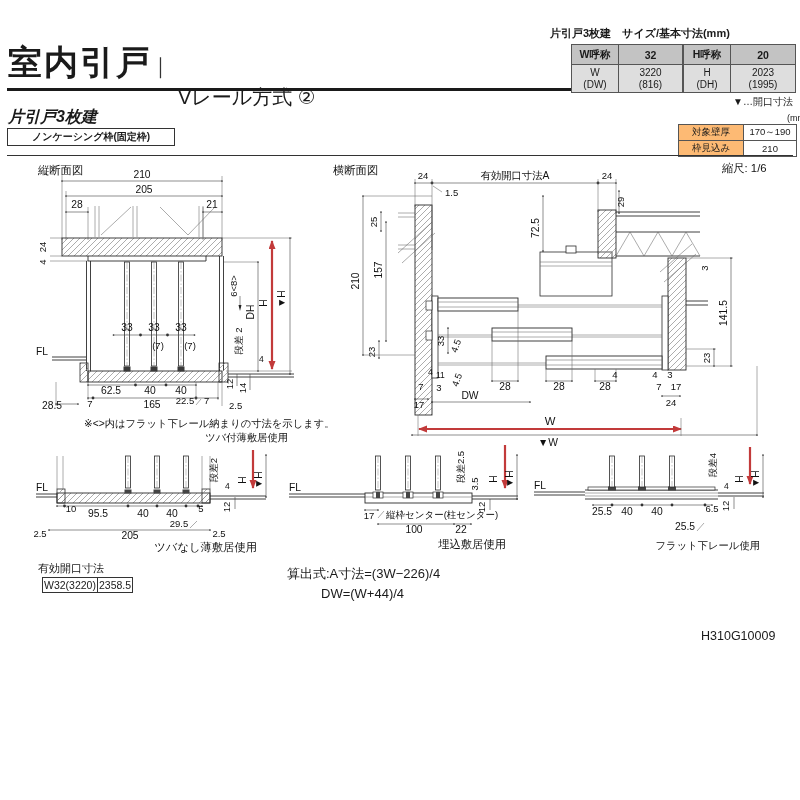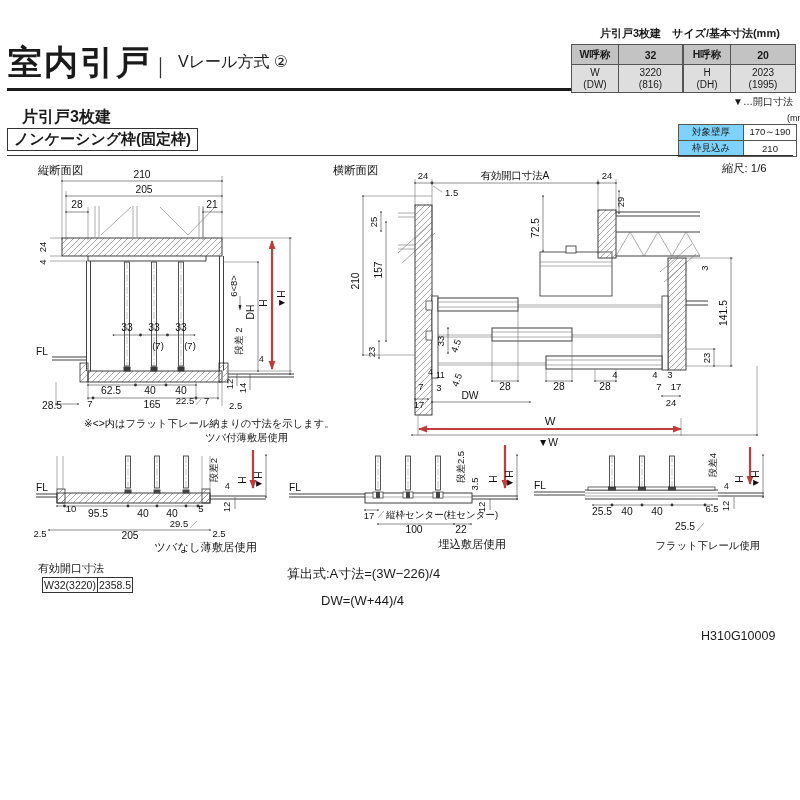--- a/index.html
+++ b/index.html
@@ -1,34 +1,34 @@
 <!DOCTYPE html>
 <html><head>
 <meta charset="utf-8">
 <style>
   html,body{margin:0;padding:0;background:#fff;}
   .page{position:relative;width:800px;height:800px;background:#fff;overflow:hidden;
         font-family:"Liberation Sans","DejaVu Sans",sans-serif;color:#1a1a1a;}
   .abs{position:absolute;}
   .title{font-size:34px;font-weight:bold;letter-spacing:2px;}
   .divider{font-size:21px;color:#333;}
-  .subtitle{font-size:16px;}
+  .subtitle{font-size:20px;margin-top:32px;}
   .rule-thick{background:#1a1a1a;height:3px;}
   .rule-thin{background:#333;height:1px;}
   .sec-head{font-size:16px;font-weight:bold;}
-  .frame-box{font-size:15px;font-weight:bold;border:1px solid #333;padding:1px 6px;}
+  .frame-box{font-size:10px;font-weight:bold;border:1px solid #333;padding:1px 24px;}
   .cap{font-size:11px;font-weight:bold;}
   .cap-n{font-size:11px;}
   table{border-collapse:collapse;}
   .sizetbl td{border:1px solid #555;text-align:center;vertical-align:middle;}
   .sizetbl .hd{background:#c3c3c3;font-weight:bold;font-size:10.5px;height:17px;}
   .sizetbl .dt{background:#dedede;font-size:10px;line-height:1.12;height:25px;}
   .pre{white-space:pre-line;}
   .walltbl td{border:1px solid #555;font-size:9.5px;text-align:center;height:11px;}
-  .walltbl .lh{background:#7dd3fc;}
+  .walltbl .lh{background:#fdba74;}
   .opentbl td{border:1px solid #333;font-size:10.5px;text-align:center;height:12px;}
   .legend{font-size:10px;}
   .mm{font-size:9px;}
   .formula{font-size:13px;line-height:1.5;}
   .docnum{font-size:12.5px;margin-top:44px;}
   svg text{font-family:"Liberation Sans","DejaVu Sans",sans-serif;fill:#111;}
   .t8{font-size:8.5px;} .t9{font-size:9.5px;} .t10{font-size:10.3px;} .t11{font-size:11.3px;}
   .ln{stroke:#2b2b2b;stroke-width:0.9;fill:none;}
   .lt{stroke:#666;stroke-width:0.55;fill:none;}
   .dm{stroke:#444;stroke-width:0.6;fill:none;}
@@ -38,21 +38,21 @@
 </head>
 <body>
 
 <div class="page">
 
   <div class="abs title" style="left:8px;top:40px;">室内引戸</div>
   <div class="abs divider" style="left:150px;top:52px;">｜</div>
   <div class="abs subtitle" style="left:178px;top:52px;">Vレール方式 ②</div>
   <div class="abs rule-thick" style="left:7px;top:88px;width:786px;"></div>
 
-  <div class="abs cap" style="left:600px;top:26px;">片引戸3枚建　サイズ/基本寸法(mm)</div>
+  <div class="abs cap" style="left:550px;top:26px;">片引戸3枚建　サイズ/基本寸法(mm)</div>
   <div class="abs" style="left:571px;top:44px;display:flex;">
     <table class="sizetbl">
       <tbody>
           <tr>
             <td class="hd" style="width:44px;">W呼称</td>
           <td class="hd" style="width:61px;">32</td>
           </tr>
       <tr>
             <td class="dt pre">W
 (DW)</td>
@@ -71,21 +71,21 @@
             <td class="dt pre">H
 (DH)</td>
           <td class="dt pre">2023
 (1995)</td>
           </tr>
     </tbody>
       </table>
   </div>
   <div class="abs legend" style="left:700px;top:95px;width:93px;text-align:right;">▼…開口寸法</div>
 
-  <div class="abs sec-head" style="left:22px;top:107px;">片引戸3枚建</div>
+  <div class="abs sec-head" style="left:8px;top:107px;font-style:italic;">片引戸3枚建</div>
   <div class="abs frame-box" style="left:7px;top:128px;">ノンケーシング枠(固定枠)</div>
   <div class="abs mm" style="left:767px;top:113px;padding-left:20px;">(mm)</div>
   <table class="abs walltbl" style="left:678px;top:124px;">
     <tbody>
         <tr>
           <td class="lh" style="width:62px;">対象壁厚</td>
         <td style="width:50px;">170～190</td>
         </tr>
     <tr>
           <td class="lh">枠見込み</td>
@@ -507,17 +507,17 @@
     <tbody>
     <tr>
           <td>W32(3220)</td>
         <td>2358.5</td>
         </tr>
   </tbody>
     </table>
 
   <div class="abs formula" style="left:287px;top:564px;">
     <div>算出式:A寸法=(3W−226)/4</div>
-    <div style="margin-left:34px;margin-top:7px;">DW=(W+44)/4</div>
+    <div style="margin-left:34px;">DW=(W+44)/4</div>
   </div>
 
   <div class="abs docnum" style="left:701px;top:585px;">H310G10009</div>
 </div>
 
 </body></html>

